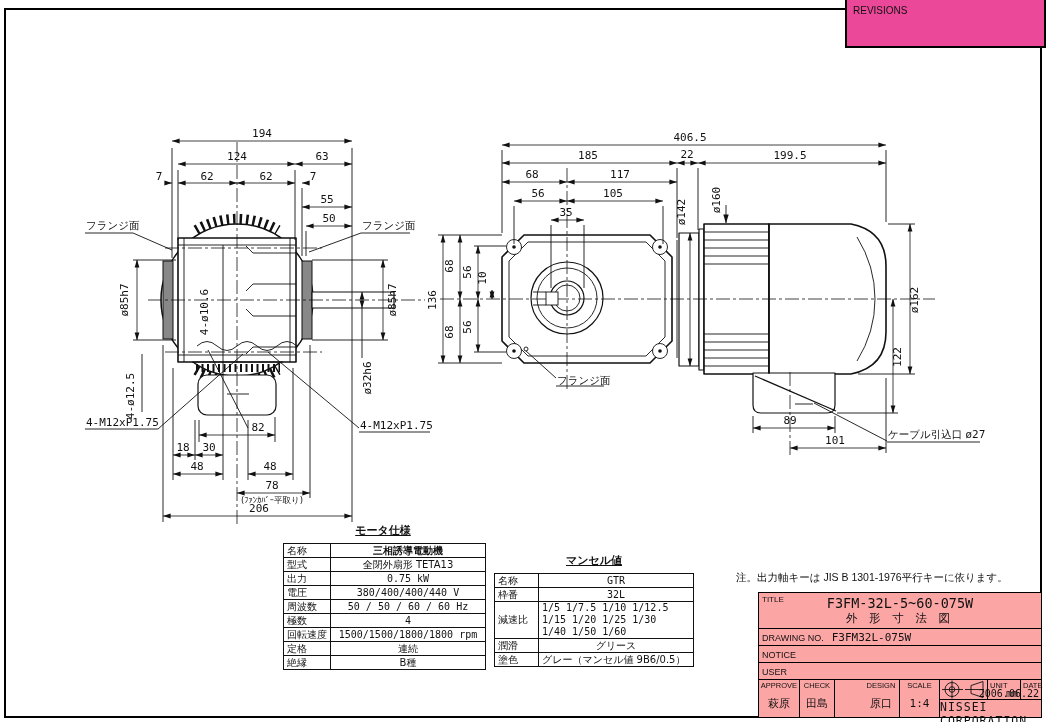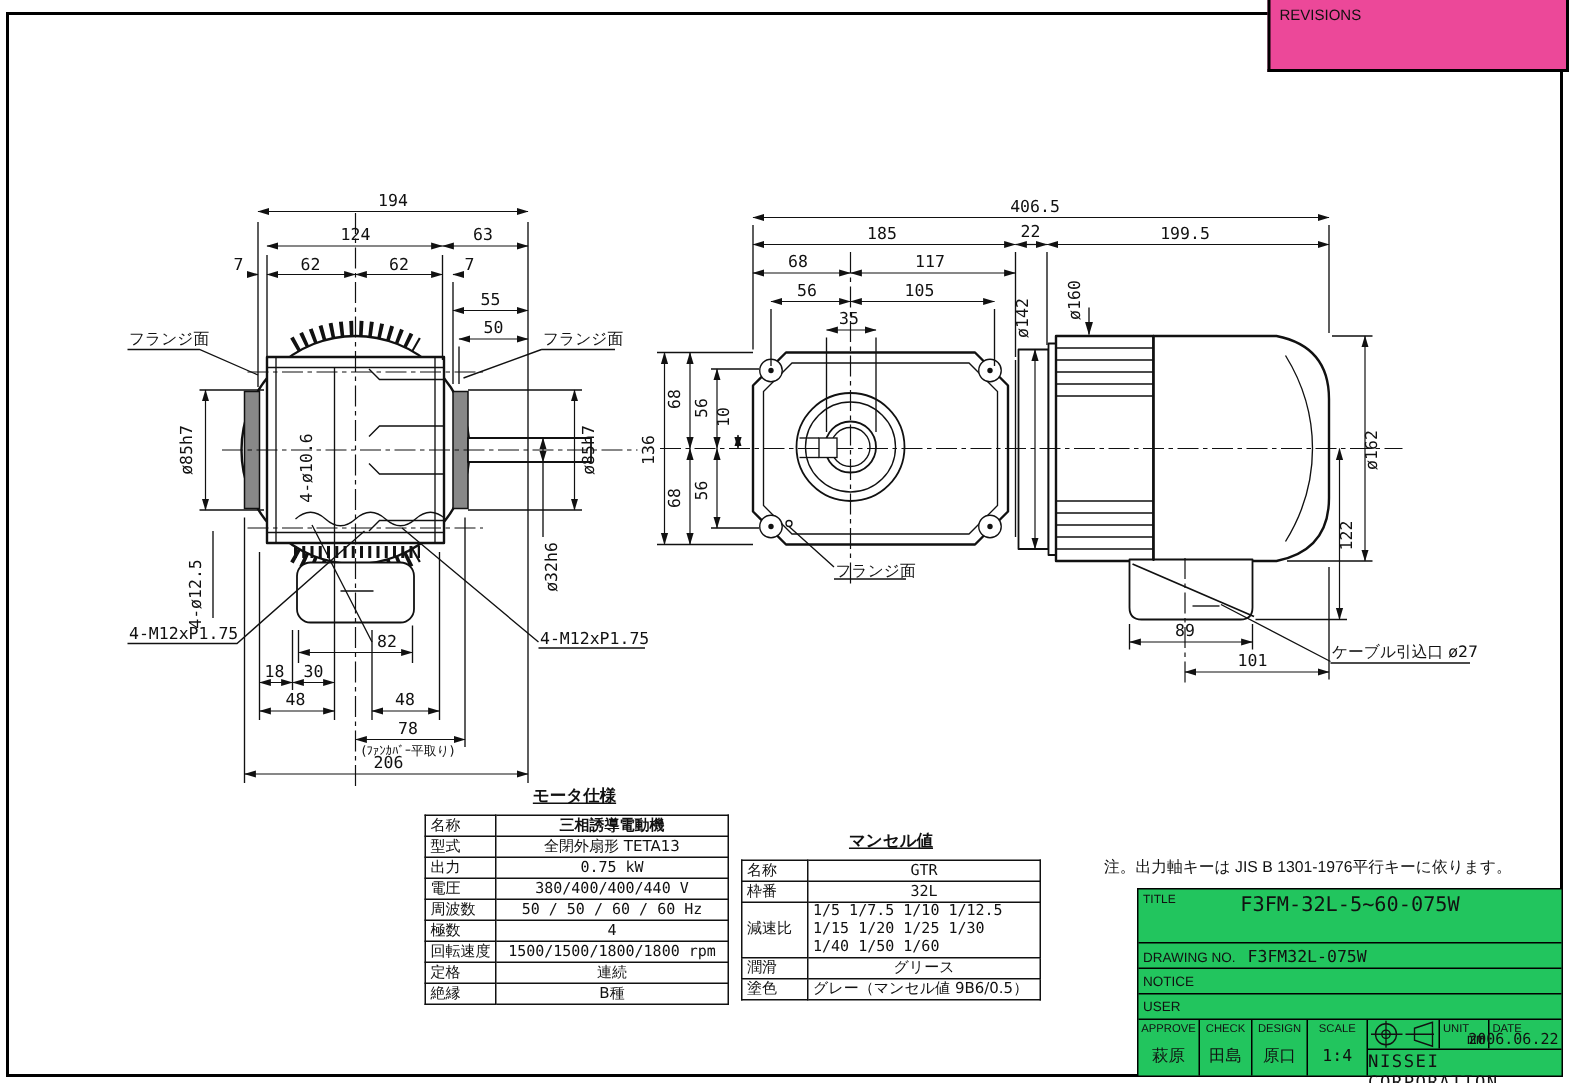--- a/index.html
+++ b/index.html
@@ -23,21 +23,21 @@
   
   .spec{position:absolute;}
   .spec .ttl{text-align:center;font-size:11px;font-weight:bold;text-decoration:underline;margin-bottom:5px;font-family:"DejaVu Sans",sans-serif;}
   table.tb{border-collapse:collapse;}
   table.tb td{border:1.2px solid #111;font-size:10px;padding:0 3px;height:13px;line-height:12px;white-space:nowrap;font-family:"DejaVu Sans",sans-serif;}
   table.tb td.lab{width:46px;}
   table.tb td.val{text-align:center;min-width:148px;font-family:"DejaVu Sans Mono",monospace;}
   table.tb td.vall{text-align:left;font-family:"DejaVu Sans Mono",monospace;}
   
   .note{position:absolute;left:736px;top:571px;font-size:10.5px;font-family:Liberation Sans, sans-serif;white-space:nowrap;}
-  .tblock{position:absolute;left:758px;top:592px;width:284px;height:126px;border:1.6px solid #000;background:#22c55e;box-sizing:border-box;}
+  .tblock{position:absolute;left:758px;top:592px;width:284px;height:126px;border:1.6px solid #000;background:#fca5a5;box-sizing:border-box;}
   .tb-row{box-sizing:border-box;border-bottom:1.4px solid #000;position:relative;}
   .tb-lab{font-size:8px;font-stretch:condensed;position:absolute;left:3px;top:2px;}
   .tb-title{height:36px;}
   .tb-title .l1{text-align:center;font-size:13.5px;font-family:"DejaVu Sans Mono",monospace;padding-top:2px;}
   .tb-title .l2{text-align:center;font-size:11.5px;letter-spacing:4px;font-family:"DejaVu Sans",sans-serif;}
   .tb-line{height:17px;font-size:10px;line-height:17px;padding-left:3px;white-space:nowrap;}
   .tb-line .inline-lab{font-size:9px;font-stretch:condensed;margin-right:8px;}
   .tb-line .v{font-family:"DejaVu Sans Mono",monospace;font-size:11px;}
   .tb-bottom{height:37px;display:flex;border-bottom:none;}
   .sig{box-sizing:border-box;border-right:1.4px solid #000;text-align:center;display:flex;flex-direction:column;}
@@ -330,40 +330,41 @@
   </tbody>
     </table>
 </div>
 
 <div class="note">注。出力軸キーは JIS B 1301-1976平行キーに依ります。</div>
 
 <div class="tblock">
   <div class="tb-row tb-title">
     <span class="tb-lab">TITLE</span>
     <div class="l1">F3FM-32L-5~60-075W</div>
+    <div class="l2">外 形 寸 法 図</div>
   </div>
   <div class="tb-row tb-line">
     <span class="inline-lab">DRAWING NO.</span><span class="v">F3FM32L-075W</span>
   </div>
   <div class="tb-row tb-line">
     <span class="inline-lab">NOTICE</span>
   </div>
   <div class="tb-row tb-line">
     <span class="inline-lab">USER</span>
   </div>
   <div class="tb-row tb-bottom">
     <div class="sig" style="width:41px;">
       <div class="h">APPROVE</div>
       <div class="v">萩原</div>
     </div>
     <div class="sig" style="width:35px;">
       <div class="h">CHECK</div>
       <div class="v">田島</div>
     </div>
-    <div class="sig" style="width:37px;">
+    <div class="sig" style="width:37px;margin-left:28px;">
       <div class="h">DESIGN</div>
       <div class="v">原口</div>
     </div>
     <div class="sig" style="width:40px;">
       <div class="h">SCALE</div>
       <div class="v" style="font-family:'DejaVu Sans Mono',monospace;">1:4</div>
     </div>
     <div class="corner">
       <div class="corner-top">
         <div class="sym-cell">

